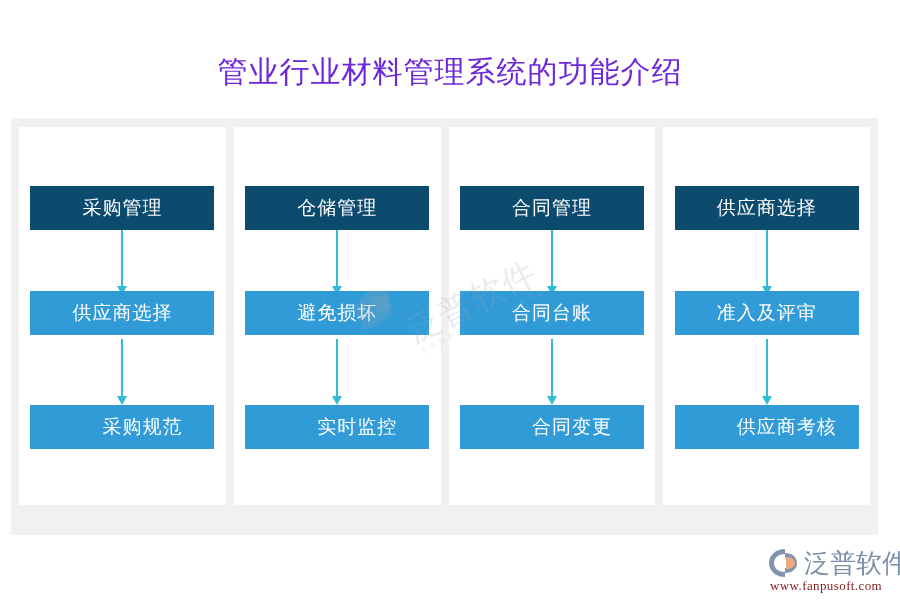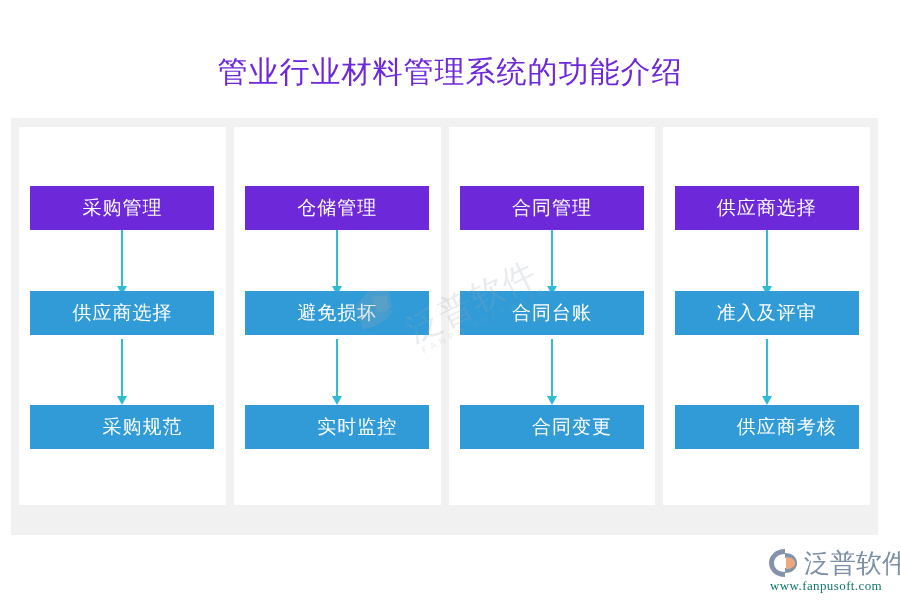--- a/index.html
+++ b/index.html
@@ -71,21 +71,21 @@
     color: #ffffff;
     font-family: "Liberation Serif", "DejaVu Serif", serif;
     font-size: 19px;
     letter-spacing: 1px;
     white-space: nowrap;
     position: absolute;
     left: 50%;
     transform: translateX(-50%);
     box-sizing: border-box;
   }
-  .node.level-0 { background: #6d28d9; top: 59px; }
+  .node.level-0 { background: #0c4a6e; top: 59px; }
   .node.level-1 { background: #309bd6; top: 164px; }
   .node.level-2 { background: #309bd6; top: 278px; padding-left: 40px; }
 
   
   .connector {
     position: absolute;
     left: 50%;
     transform: translateX(-50%);
     width: 14px;
     box-sizing: border-box;
@@ -177,21 +177,21 @@
     color: #7b8fa8;
     white-space: nowrap;
     letter-spacing: 0px;
   }
   .brand .brand-url {
     position: absolute;
     left: 2px;
     top: 30px;
     font-family: "Liberation Serif", "DejaVu Serif", serif;
     font-size: 13px;
-    color: #0f766e;
+    color: #7f1d1d;
     letter-spacing: 0.4px;
     white-space: nowrap;
   }
 </style>
 </head>
 <body>
 
 <div class="page-title">管业行业材料管理系统的功能介绍</div>
 
 <div class="diagram-band"></div>

